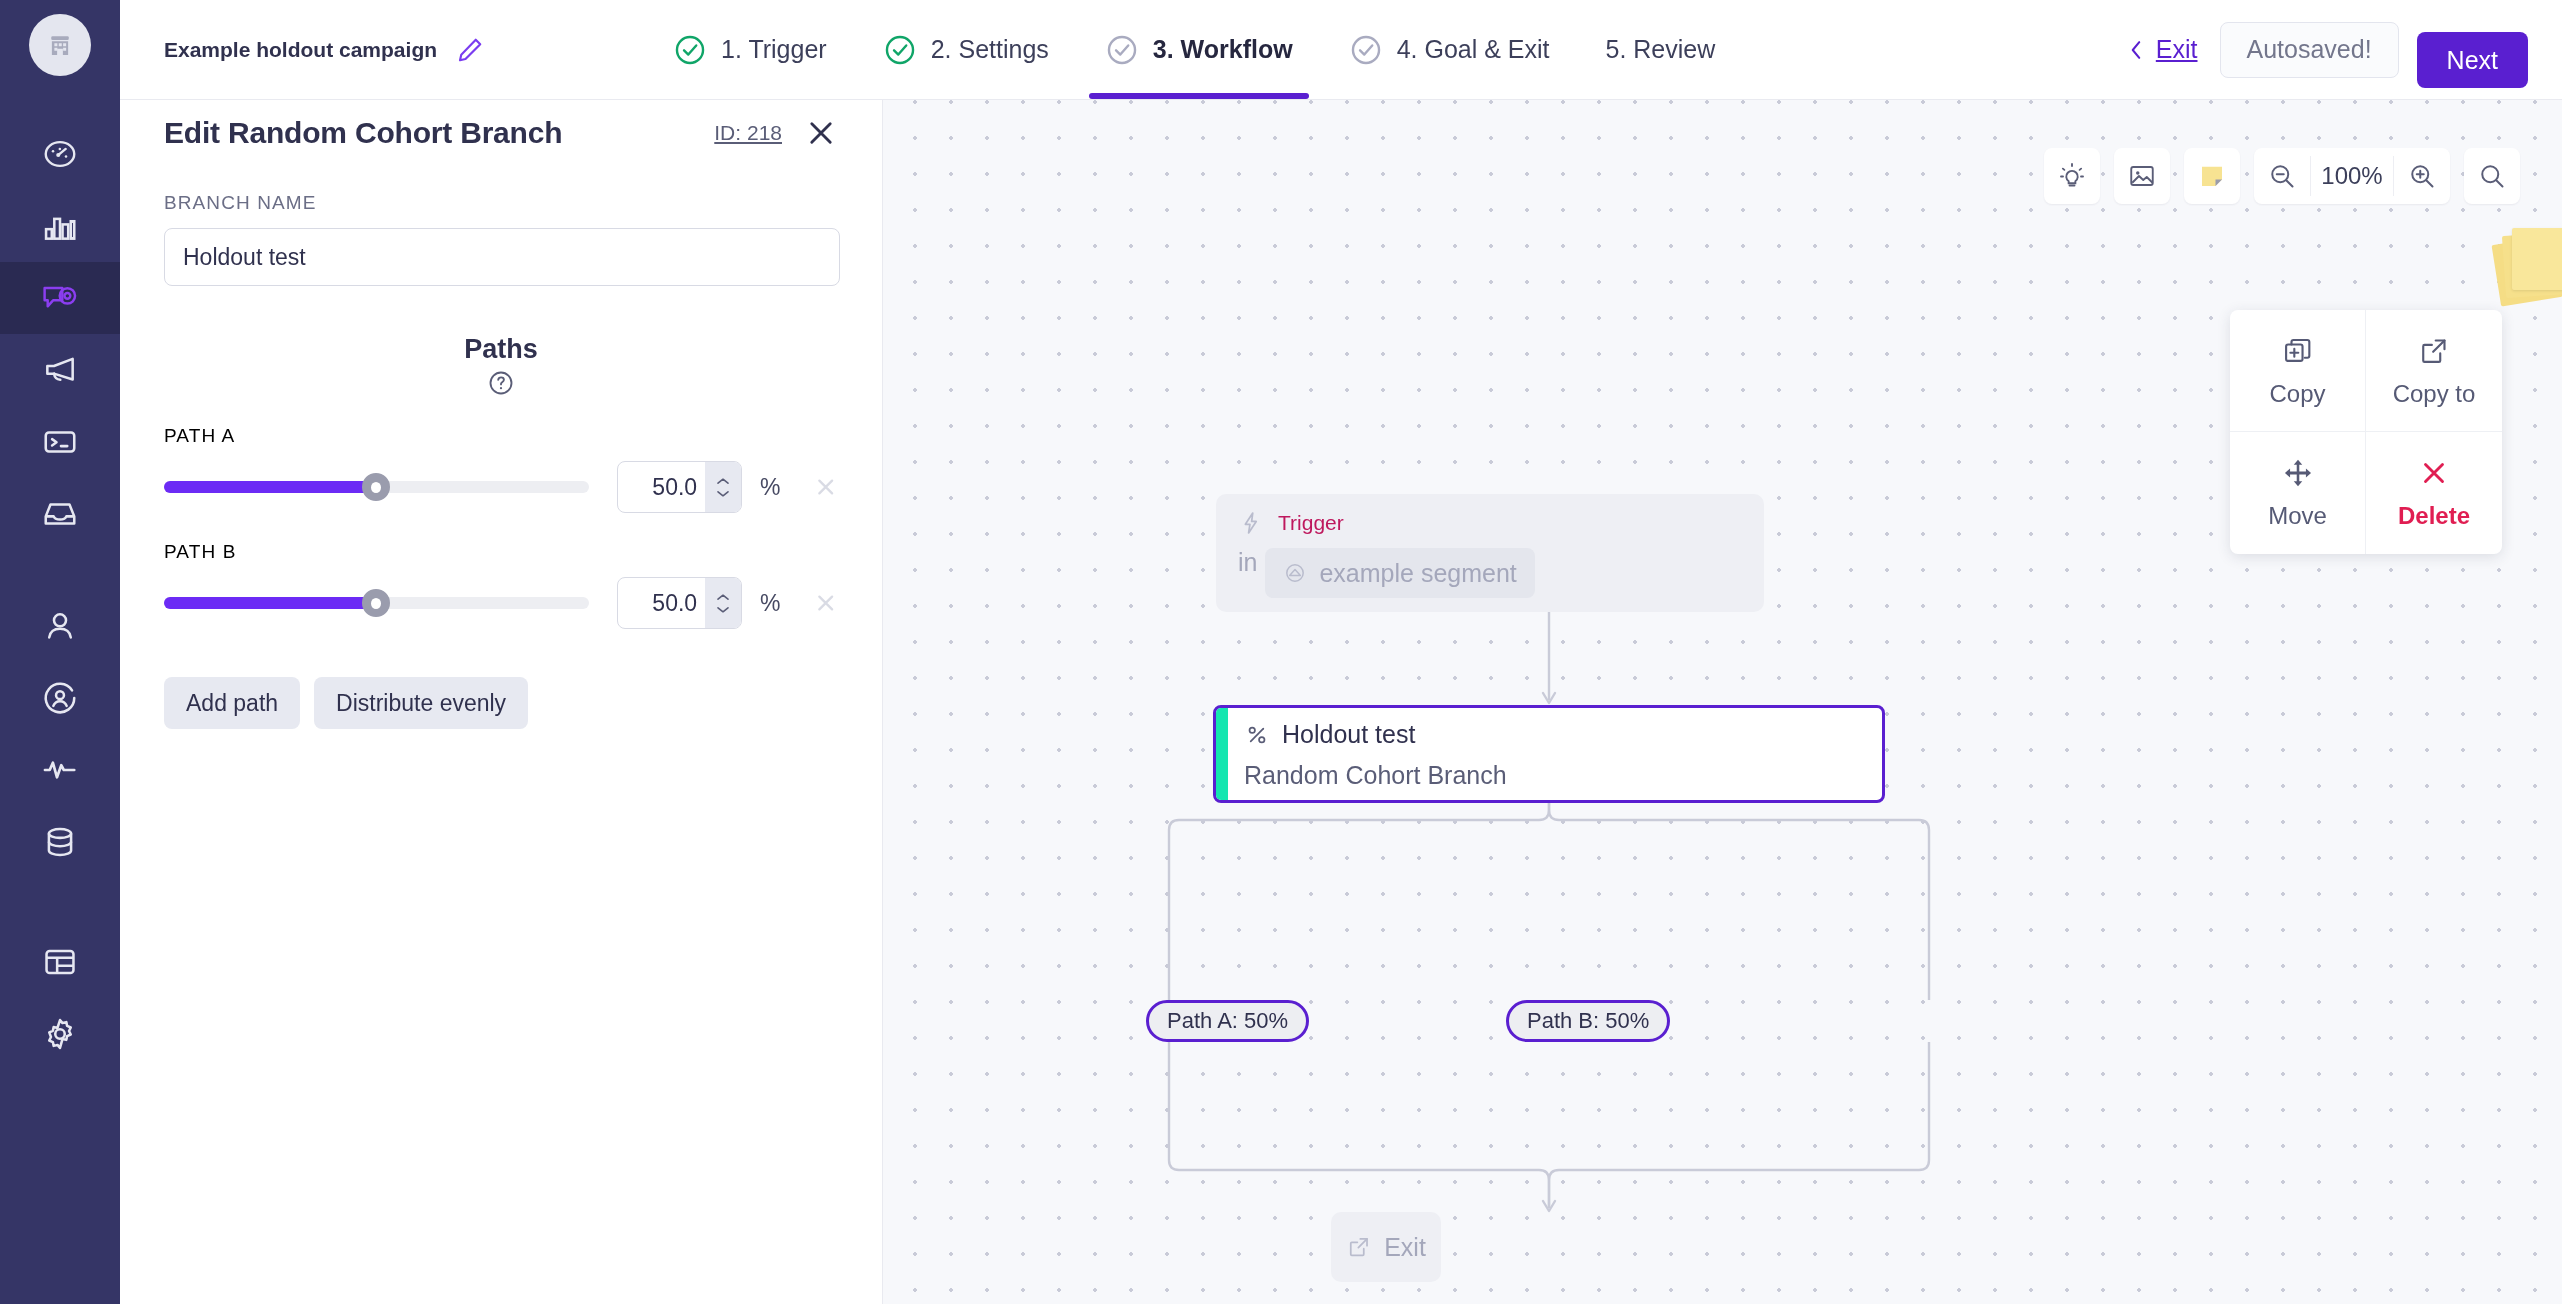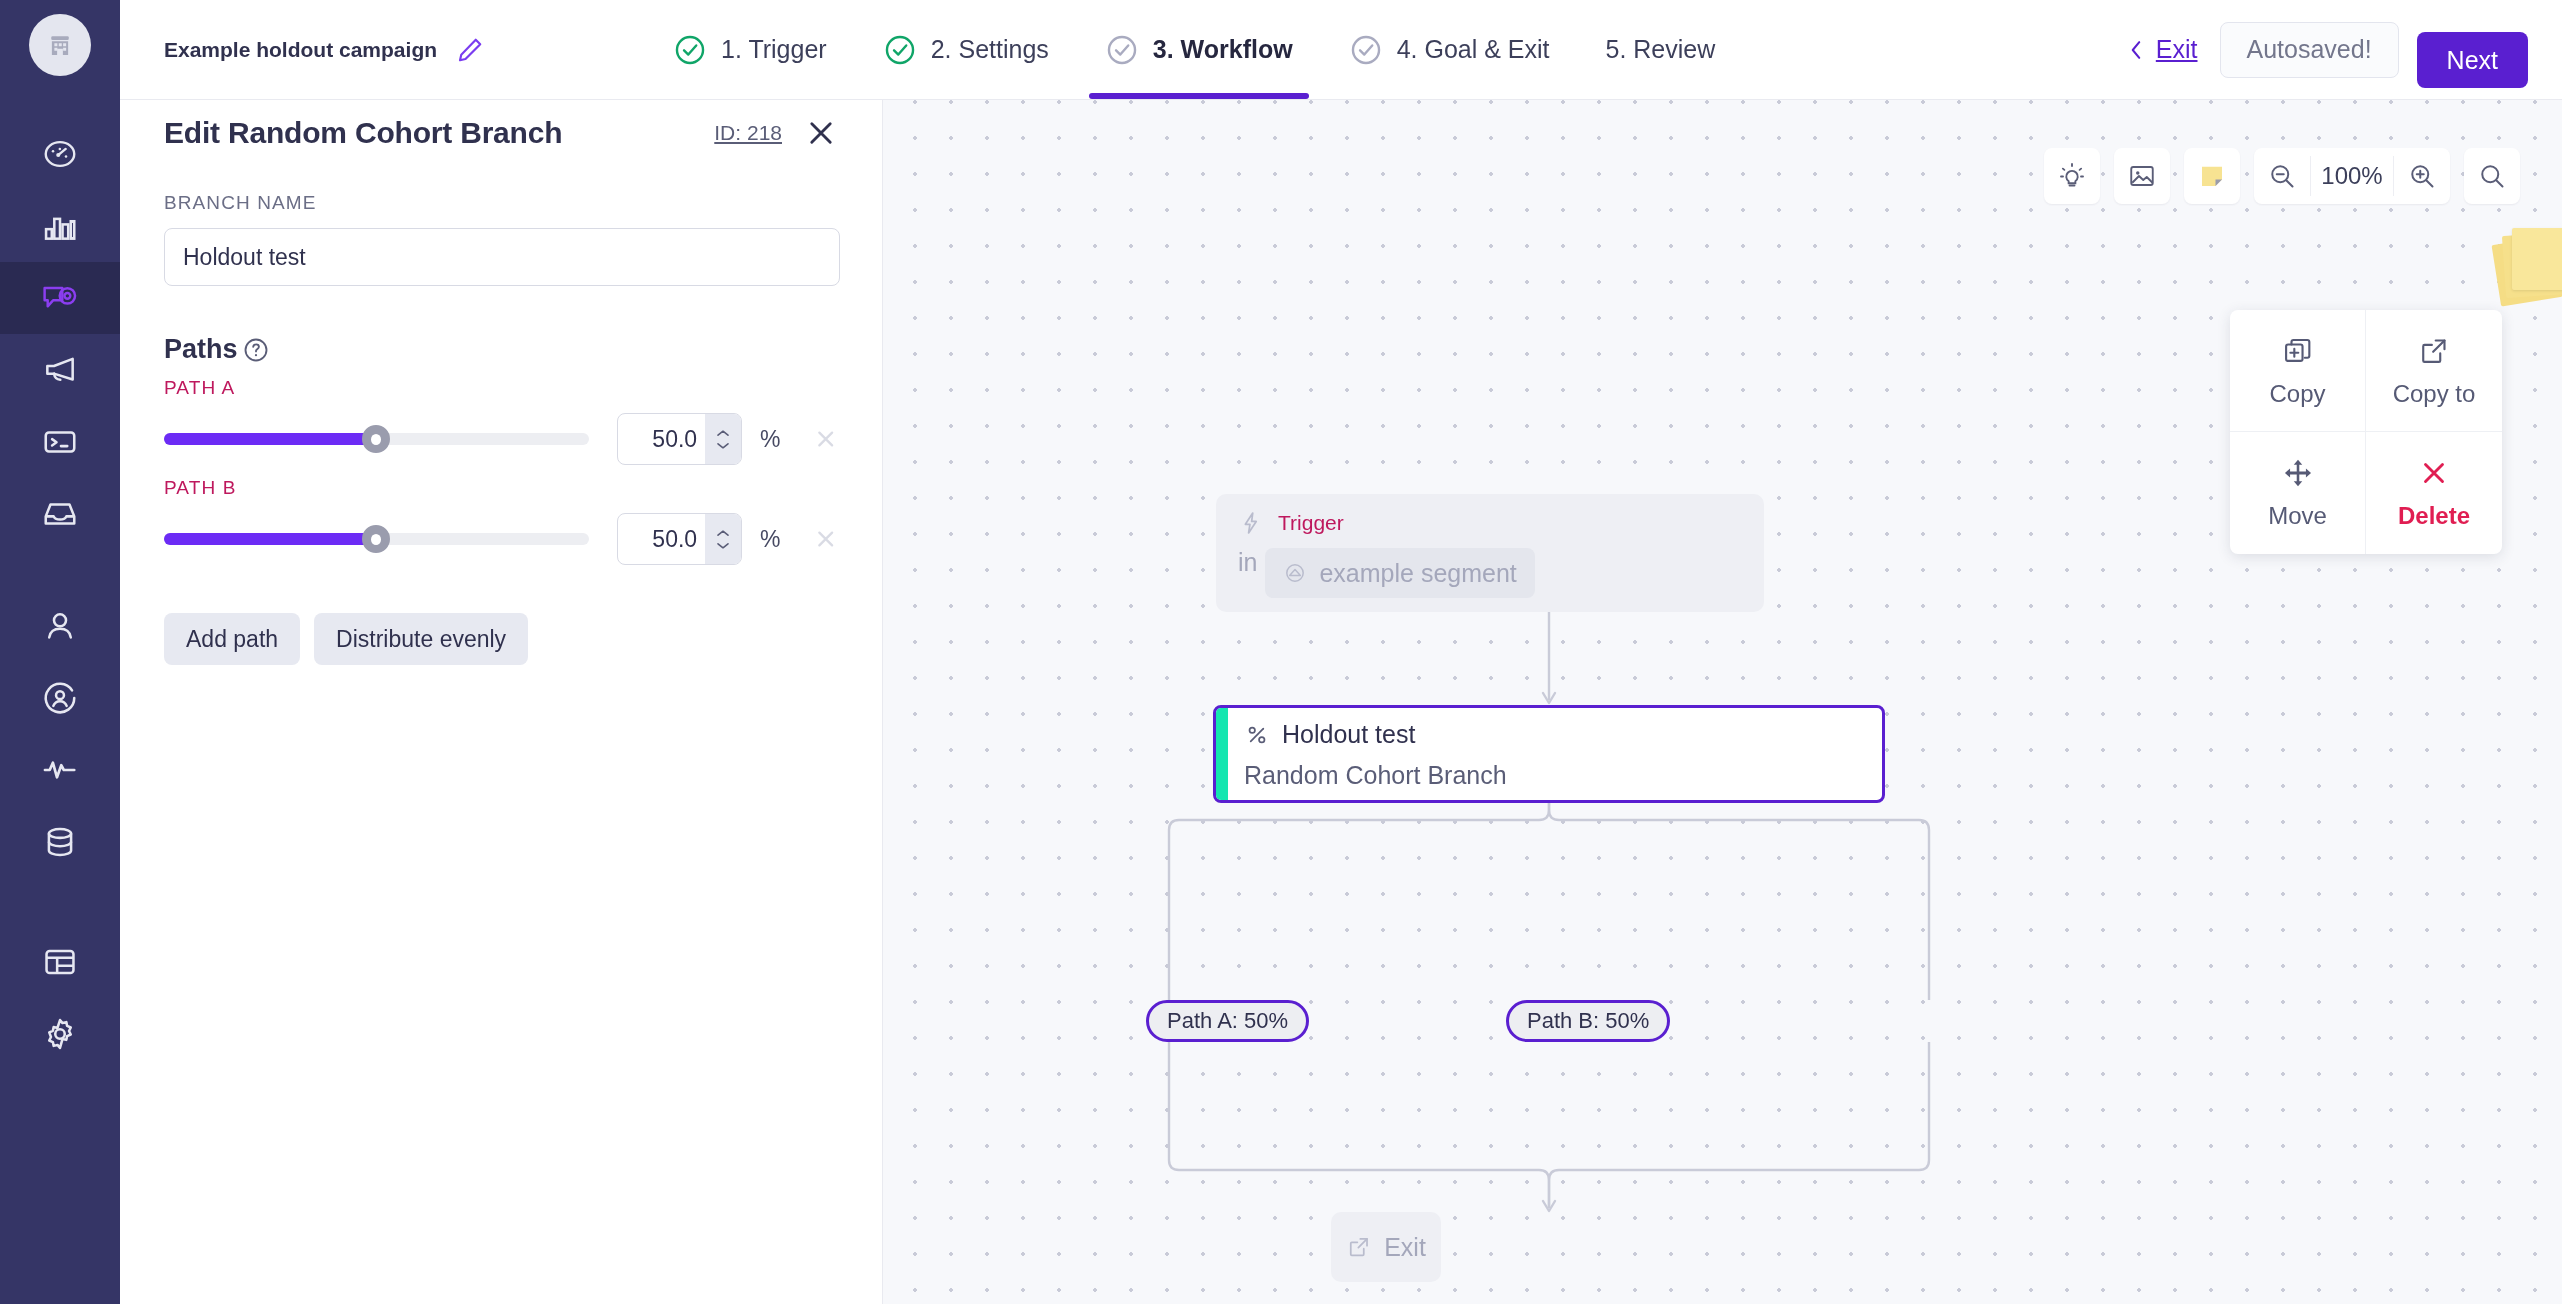--- a/index.html
+++ b/index.html
@@ -71,26 +71,27 @@
     background: #fff;
     font-size: 23px; color: #30314e;
     font-family: "Liberation Sans", sans-serif;
     padding: 0 18px;
     outline: none;
   }
 
   .section-head {
     display: flex; align-items: center; gap: 4px;
     margin-top: 48px;
+    flex-direction: column;
   }
   .section-title { font-size: 27px; font-weight: bold; color: #30314e; }
 
   .path-label {
-    font-size: 19px; color: #be185d; letter-spacing: 1.1px;
-    margin-top: 12px;
+    font-size: 19px; color: #000000; letter-spacing: 1.1px;
+    margin-top: 28px;
   }
   .path-row {
     display: flex; align-items: center; margin-top: 14px; gap: 0;
   }
   .slider {
     position: relative; width: 434px; height: 26px;
     display: flex; align-items: center; cursor: pointer;
   }
   .slider-track {
     position: absolute; left: 0; right: 0; height: 12px;

